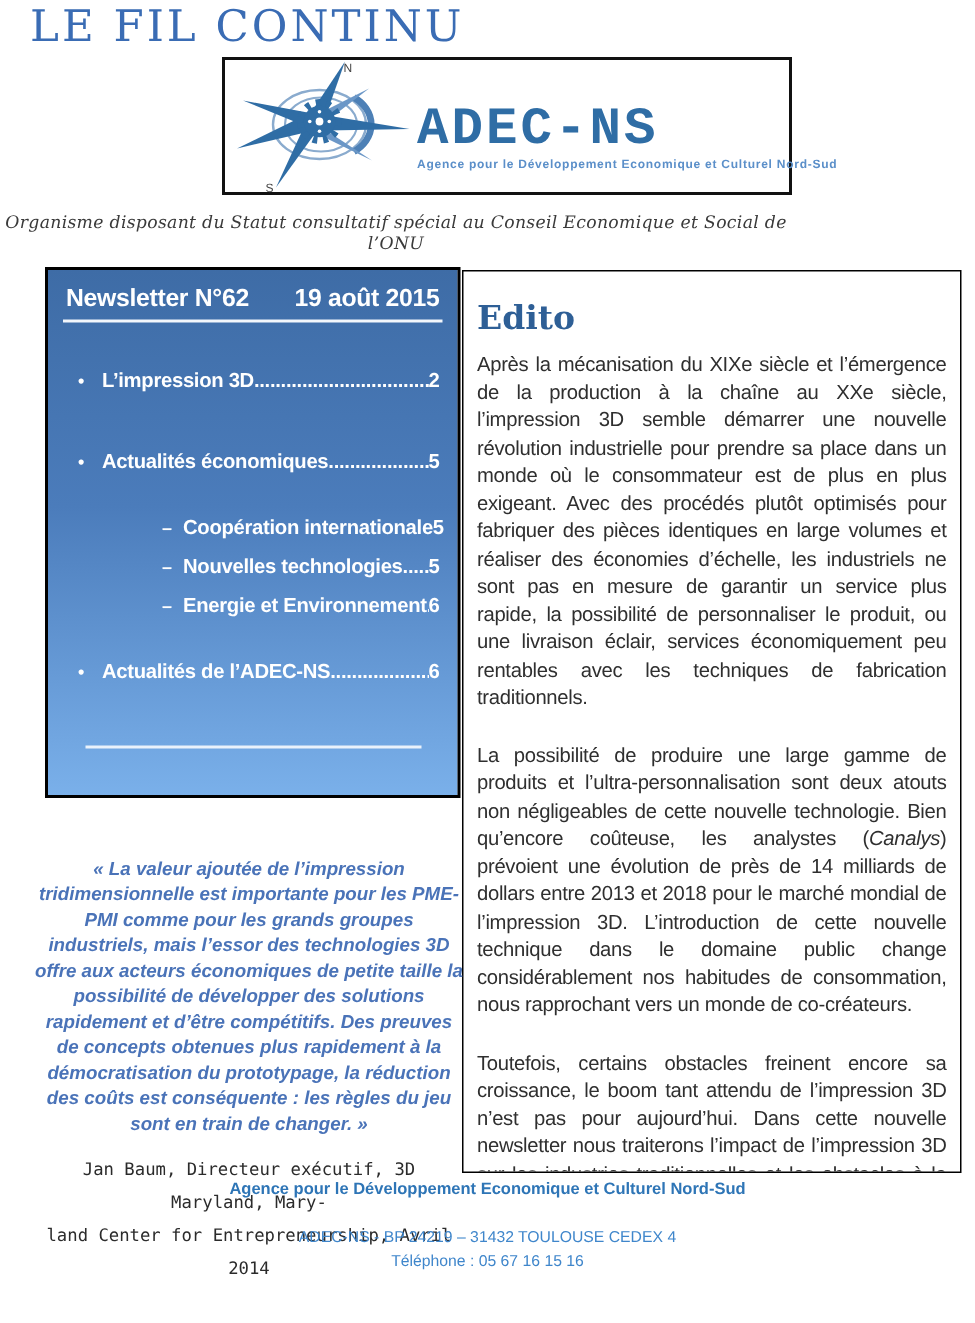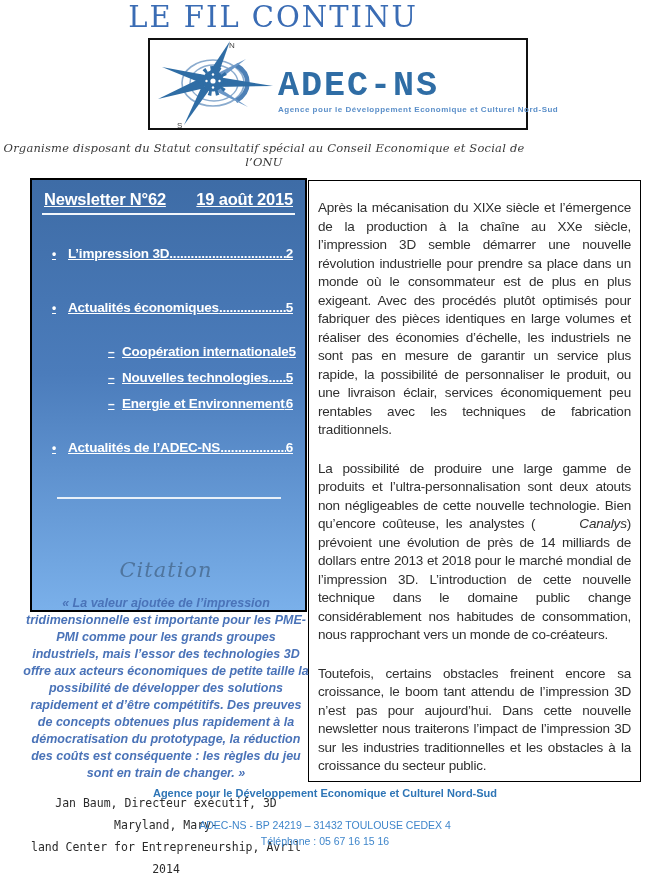--- a/index.html
+++ b/index.html
@@ -2,24 +2,24 @@
 <html><head>
 <meta charset="utf-8">
 <style>
   * { margin: 0; padding: 0; box-sizing: border-box; }
   html, body { width: 650px; height: 882px; background: #ffffff; overflow: hidden; }
   body { position: relative; font-family: "Liberation Sans", sans-serif; }
 
   
   .masthead-title {
     position: absolute; top: 0; left: 0; width: 546px;
-    text-align: center;
     font-family: "DejaVu Serif", serif;
     font-size: 29px; line-height: 34px; letter-spacing: 2px;
     color: #3a6cb4;
+    padding-left: 20px;
   }
   .logo-box {
     position: absolute; left: 148px; top: 38px; width: 380px; height: 92px;
     border: 2px solid #111; background: #fff;
     display: flex; align-items: center;
   }
   .compass-wrap { width: 122px; height: 90px; flex: 0 0 auto; margin-left: 6px; }
   .logo-text-wrap { flex: 1; padding-top: 14px; }
   .logo-acronym {
     font-family: Liberation Mono, monospace;
@@ -32,24 +32,24 @@
   }
   .tagline {
     position: absolute; top: 141px; left: 0; width: 528px;
     text-align: center;
     font-family: "DejaVu Serif", serif; font-style: italic;
     font-size: 11.5px; color: #3a3a3a; letter-spacing: 0.2px;
   }
 
   
   .newsletter-box {
-    position: absolute; left: 30px; top: 178px; width: 277px; height: 434px;
+    position: absolute; left: 30px; top: 178px; width: 277px; height: 354px;
     border: 2px solid #000;
     background: linear-gradient(180deg, #3e6ca6 0%, #4b7cbb 45%, #7ab0ea 100%);
-    color: #fff; padding: 8px 10px 0 10px; text-decoration: underline;
+    color: #fff; padding: 8px 10px 0 10px;
   }
   .nl-header {
     display: flex; justify-content: space-between; align-items: baseline;
     font-weight: bold; font-size: 16.5px; letter-spacing: -0.2px;
     border-bottom: 2px solid #f2f6fb; padding: 2px 2px 4px 2px;
   }
   .toc { margin-top: 4px; }
   .toc-item {
     display: flex; align-items: baseline;
     font-weight: bold; font-size: 13.5px; letter-spacing: -0.2px;
@@ -77,21 +77,21 @@
     padding: 18px 9px 0 9px; overflow: hidden;
   }
   .edito-heading {
     font-family: "DejaVu Serif", serif; font-weight: bold;
     font-size: 22px; color: #2e5f96; margin-bottom: 9px;
   }
   .edito-para {
     font-size: 13.5px; line-height: 18.5px; letter-spacing: -0.2px;
     color: #2f2f2f; text-align: justify; margin-bottom: 20px;
   }
-  .edito-para .ital { font-style: italic; padding-left: 44px; }
+  .edito-para .ital { font-style: italic; }
 
   
   .citation-block {
     position: absolute; left: 22px; top: 558px; width: 288px;
     text-align: center;
   }
   .citation-heading {
     font-family: "DejaVu Serif", serif; font-style: italic; font-weight: normal;
     font-size: 21px; color: #4f759e; letter-spacing: 1px;
   }
@@ -201,28 +201,28 @@
       <span class="toc-label">Actualités de l’ADEC-NS</span>
       <span class="leader">........................................................................................................................</span>
       <span class="toc-page">6</span>
     </div>
 
   </div>
   <div class="nl-separator"></div>
 </div>
 
 <div class="edito-box">
+  <div class="edito-heading">Edito</div>
   <p class="edito-para">Après la mécanisation du XIXe siècle et l’émergence de la production à la chaîne au XXe siècle, l’impression 3D semble démarrer une nouvelle révolution industrielle pour prendre sa place dans un monde où le consommateur est de plus en plus exigeant. Avec des procédés plutôt optimisés pour fabriquer des pièces identiques en large volumes et réaliser des économies d’échelle, les industriels ne sont pas en mesure de garantir un service plus rapide, la possibilité de personnaliser le produit, ou une livraison éclair, services économiquement peu rentables avec les techniques de fabrication traditionnels.</p>
   <p class="edito-para"><span>La possibilité de produire une large gamme de produits et l’ultra-personnalisation sont deux atouts non négligeables de cette nouvelle technologie. Bien qu’encore coûteuse, les analystes (</span><span class="ital">Canalys</span><span>) prévoient une évolution de près de 14 milliards de dollars entre 2013 et 2018 pour le marché mondial de l’impression 3D. L’introduction de cette nouvelle technique dans le domaine public change considérablement nos habitudes de consommation, nous rapprochant vers un monde de co-créateurs.</span></p>
   <p class="edito-para">Toutefois, certains obstacles freinent encore sa croissance, le boom tant attendu de l’impression 3D n’est pas pour aujourd’hui. Dans cette nouvelle newsletter nous traiterons l’impact de l’impression 3D sur les industries traditionnelles et les obstacles à la croissance du secteur public.</p>
 
 </div>
 
 <div class="citation-block">
-  <div class="citation-heading">Citation</div>
   <div class="citation-quote">« La valeur ajoutée de l’impression tridimensionnelle est importante pour les PME-PMI comme pour les grands groupes industriels, mais l’essor des technologies 3D offre aux acteurs économiques de petite taille la possibilité de développer des solutions rapidement et d’être compétitifs. Des preuves de concepts obtenues plus rapidement à la démocratisation du prototypage, la réduction des coûts est conséquente : les règles du jeu sont en train de changer. »</div>
   <div class="citation-attribution">Jan Baum, Directeur exécutif, 3D Maryland, Mary-
 land Center for Entrepreneurship, Avril 2014</div>
 </div>
 
 <div class="page-footer">
   <div class="footer-line1">Agence pour le Développement Economique et Culturel Nord-Sud</div>
   <div class="footer-line3">ADEC-NS - BP 24219 – 31432 TOULOUSE CEDEX 4</div>
   <div class="footer-line4">Téléphone : 05 67 16 15 16</div>
 </div>

